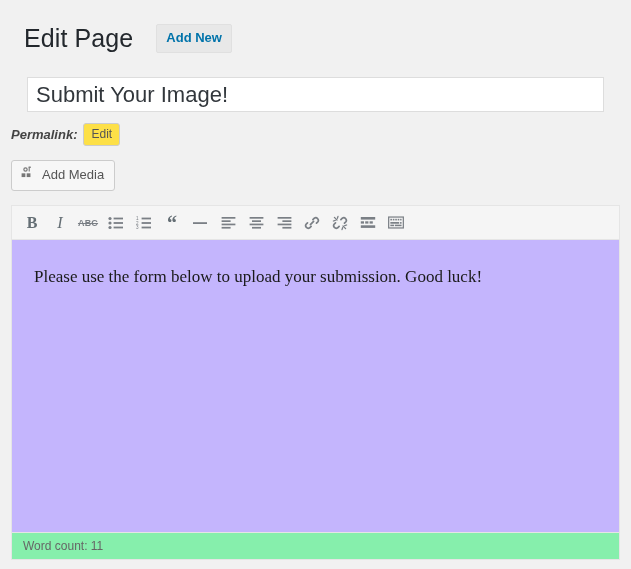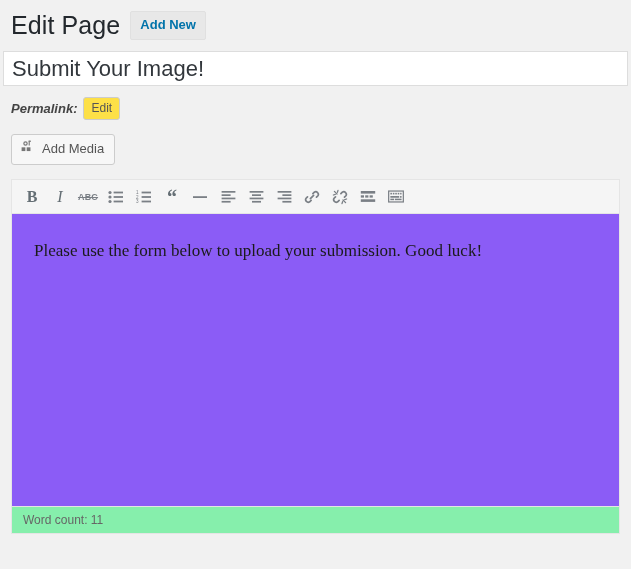--- a/index.html
+++ b/index.html
@@ -21,41 +21,41 @@
     padding: 9px 11px 4px 11px;
     display: flex;
     align-items: center;
     gap: 10px;
   }
   .page-title {
     font-size: 25px;
     font-weight: 400;
     color: #23282d;
     line-height: 32px;
-    margin: 0;
+    margin: 13px;
     padding: 0;
     letter-spacing: 0.1px;
   }
   .add-new-btn {
     display: inline-block;
     font-size: 13px;
     line-height: 22px;
     padding: 2px 9px 3px 9px;
     background: #e8e8e8;
     border: 1px solid #e0e0e0;
     border-radius: 2px;
     color: #0073aa;
     font-weight: 600;
     text-decoration: none;
     cursor: pointer;
   }
 
   
   .title-wrap {
-    padding: 0 3px;
+    padding: 0 27px;
     margin-top: 6px;
   }
   .title-input {
     display: block;
     width: 100%;
     box-sizing: border-box;
     height: 35px;
     padding: 3px 8px;
     font-size: 22px;
     font-weight: 400;
@@ -174,21 +174,21 @@
     font-size: 20px;
     font-weight: 700;
     line-height: 10px;
     color: #646e74;
   }
 
   .editor-body {
     height: 292px;
     padding: 12px 22px;
     box-sizing: border-box;
-    background: #8b5cf6;
+    background: #c4b5fd;
     overflow: hidden;
   }
   .editor-body p {
     font-family: "Liberation Serif", serif;
     font-size: 17px;
     line-height: 26px;
     color: #1a1a1a;
     margin: 12px 0 0 0;
   }
   .editor-body p.second { margin-top: 31px; }

